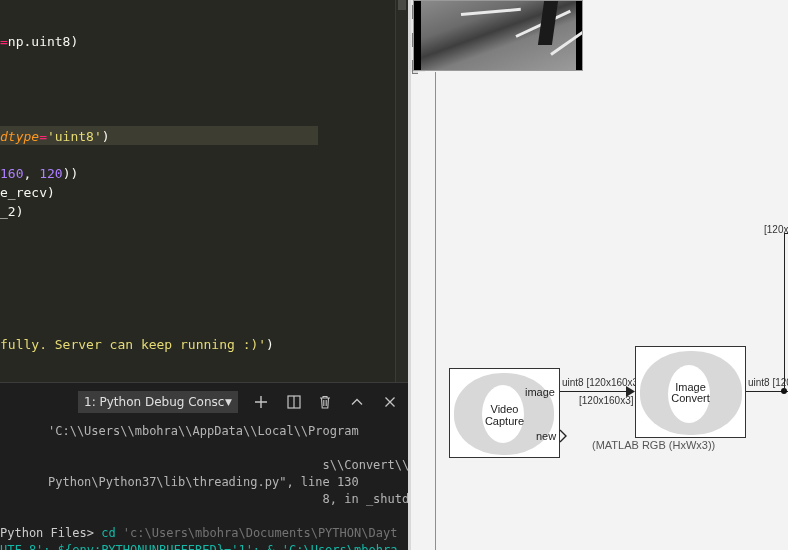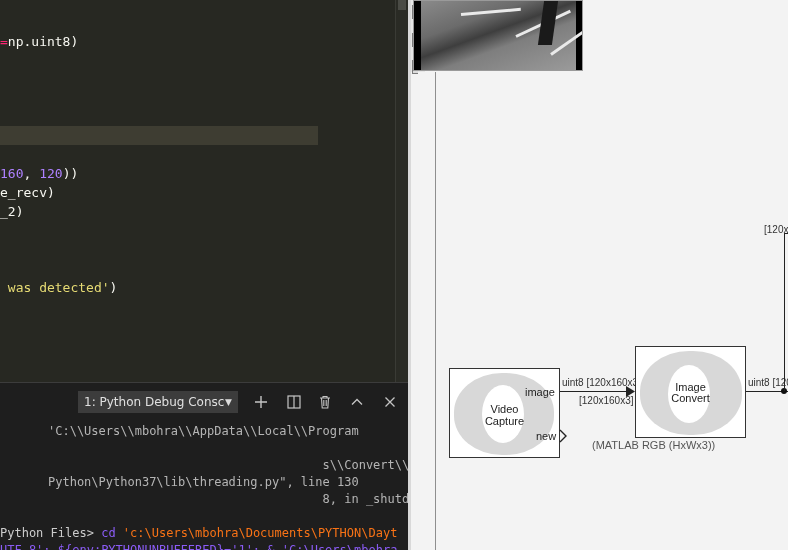--- a/index.html
+++ b/index.html
@@ -14,22 +14,22 @@
     .c-op { color:#f92672; }
     .c-num { color:#ae81ff; }
     .c-id { color:#f8f8f2;margin-top:16px; }
 
     .panel { position:absolute; left:0; top:382px; width:408px; height:168px; background:#1e1e1e; border-top:1px solid #3c3c3c; overflow:hidden; }
     .panel-toolbar { position:absolute; left:0; top:0; width:408px; height:34px; }
     .term-select { position:absolute; left:78px; top:8px; width:160px; height:22px; background:#3c3c3c; color:#e0e0e0; font-family:"DejaVu Sans", sans-serif; font-size:12px; line-height:22px; padding-left:6px; box-sizing:border-box; white-space:nowrap; overflow:hidden; }
     .term-select .caret { position:absolute; right:6px; top:0; font-size:9px; color:#ddd; }
     .tb-icon { position:absolute; top:8px; width:20px; height:22px; color:#c5c5c5; font-family:"DejaVu Sans", sans-serif; font-size:16px; line-height:22px; text-align:center; }
     .term-line { position:absolute; left:0; height:18px; line-height:18px; font-size:12px; white-space:pre; color:#cccccc; }
-    .t-yel { color:#8b5cf6; }
-    .t-cyan { color:#f97316; }
+    .t-yel { color:#14b8a6; }
+    .t-cyan { color:#737373; }
     .t-dim { color:#b5b5b5;padding-left:48px; }
 
     .divider { position:absolute; left:408px; top:0; width:3px; height:550px; background:#d9d9d9; }
     .canvas { position:absolute; left:411px; top:0; width:377px; height:550px; background:#f3f3f3; }
     .canvas-edge { position:absolute; left:435px; top:72px; width:1px; height:478px; background:#8e8e8e; }
     .left-strip { position:absolute; left:411px; top:0; width:14px; height:72px; background:#e6e6e6; }
     .strip-notch { position:absolute; left:412px; width:5px; height:12px; border:1px solid #7a7a7a; border-right:none; background:#dcdcdc; }
 
     .video { position:absolute; left:413px; top:0; width:170px; height:71px; background:#000; overflow:hidden; border:1px solid #9a9a9a; box-sizing:border-box; }
     .video-inner { position:absolute; left:7px; top:0; width:155px; height:70px; background:linear-gradient(160deg, #8a8a8a 0%, #6b6b6b 30%, #3e3e3e 45%, #7e7e7e 60%, #9b9b9b 100%); }
@@ -46,28 +46,29 @@
     .wire { position:absolute; background:#222; }
   </style>
 </head>
 <body>
 
 <div class="editor">
   <div class="hl"></div>
 
   <div class="code-line" style="top:32px"><span class="c-op">=</span><span class="c-id">np.uint8)</span></div>
 
+  <div class="code-line" style="top:127px"><span class="c-kw">dtype</span><span class="c-op">=</span><span class="c-str">'uint8'</span><span class="c-id">)</span></div>
 
   <div class="code-line" style="top:164px"><span class="c-num">160</span><span class="c-id">, </span><span class="c-num">120</span><span class="c-id">))</span></div>
 
   <div class="code-line" style="top:183px">e_recv)</div>
   <div class="code-line" style="top:202px">_2)</div>
 
-  <div class="code-line" style="top:278px"><span class="c-str"> was detected'</span><span class="c-id">)</span></div>
 
+  <div class="code-line" style="top:335px"><span class="c-str">fully. Server can keep running :)'</span><span class="c-id">)</span></div>
 </div>
 <div class="editor-scroll">
     <div class="thumb"></div>
   </div>
 
 <div class="panel">
   <div class="panel-toolbar">
     <div class="term-select">
       <span>1: Python Debug Consc</span>
       <span class="caret">▼</span>

